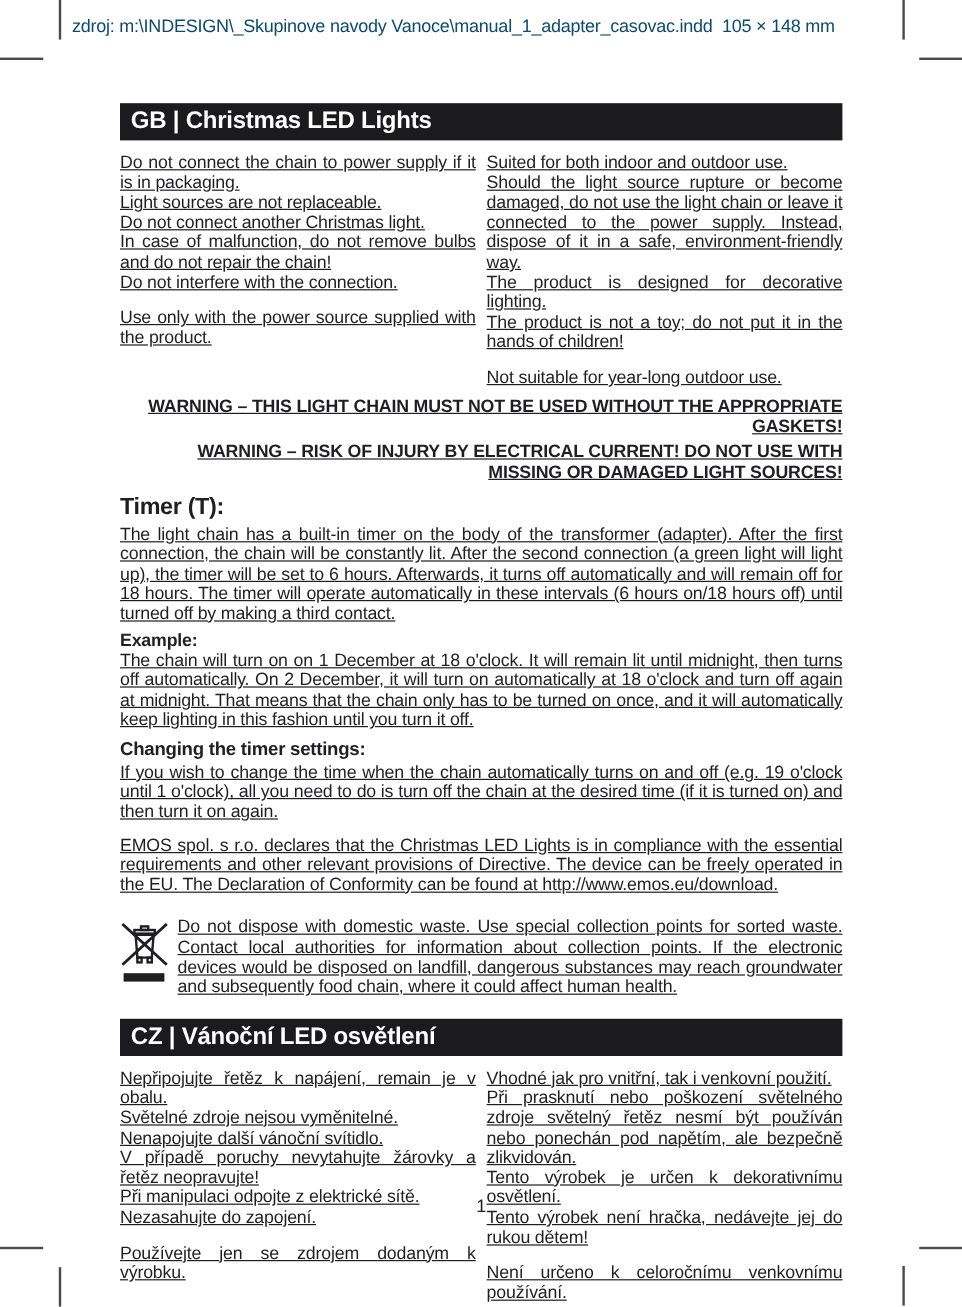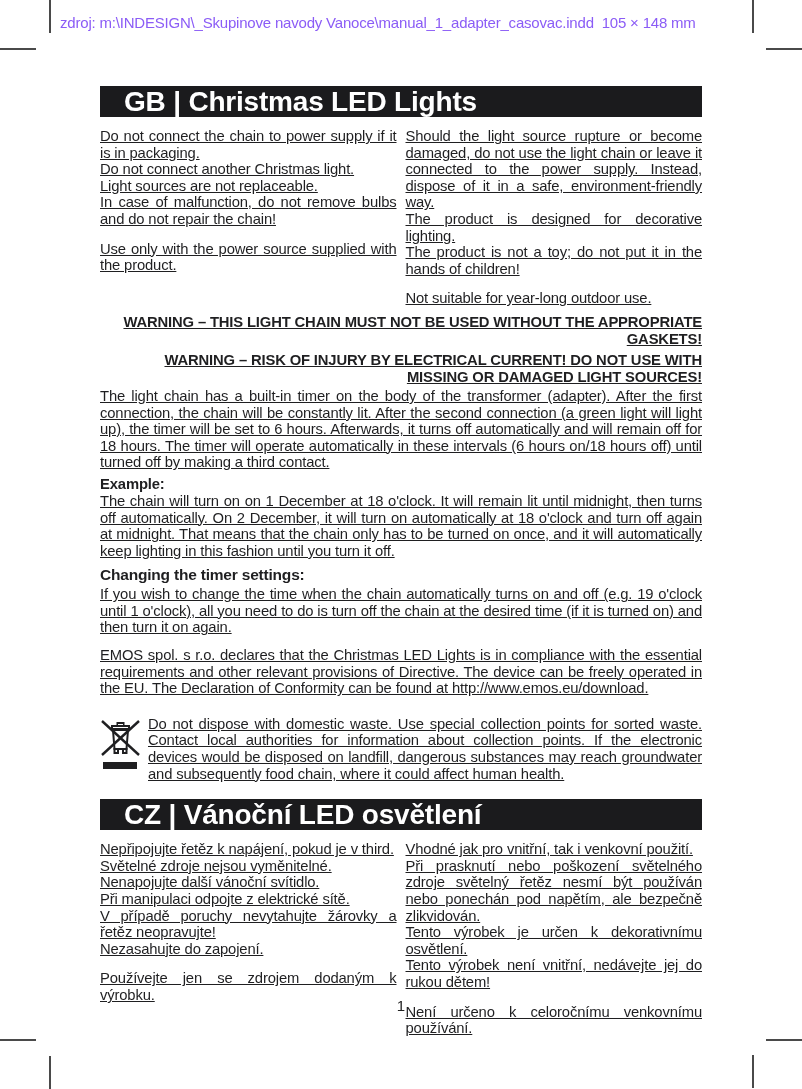--- a/index.html
+++ b/index.html
@@ -12,31 +12,31 @@
     overflow: hidden;
   }
 
   
   .crop { position: absolute; background: #4a4a4a; }
   .crop.v { width: 2px; height: 33px; }
   .crop.h { width: 36px; height: 2px; }
 
   .source-line {
     position: absolute; left: 60px; top: 14px;
-    font-size: 15px; letter-spacing: -0.2px; color: #8b5cf6;
+    font-size: 15px; letter-spacing: -0.2px; color: #0c4a6e;
     white-space: pre;
   }
 
   .page { position: absolute; left: 100px; top: 86px; width: 602px; }
 
   .lang-bar {
     background: #1b1b1d; color: #ffffff;
     height: 31px; line-height: 31px;
-    font-size: 28px; font-weight: bold;
-    padding-left: 24px; letter-spacing: -0.2px;
+    font-size: 20px; font-weight: bold;
+    padding-left: 9px; letter-spacing: -0.2px;
   }
   .bar-gb { margin-bottom: 11px; }
   .bar-cz { margin-top: 17px; margin-bottom: 11px; }
 
   .twocol { display: flex; gap: 9px; }
   .col { width: 296.5px; }
   .col p, .body-text, .warnings p {
     font-size: 14.8px; line-height: 16.6px;
     text-align: justify; letter-spacing: -0.15px; text-decoration: underline;
   }
@@ -83,38 +83,41 @@
 
 <div class="source-line">zdroj: m:\INDESIGN\_Skupinove navody Vanoce\manual_1_adapter_casovac.indd  105 × 148 mm</div>
 
 <div class="page">
 
   <div class="lang-bar bar-gb">GB | Christmas LED Lights</div>
 
   <div class="twocol">
     <div class="col">
         <p>Do not connect the chain to power supply if it is in packaging.</p>
+        <p>Light sources are not replaceable.</p>
         <p>Do not connect another Christmas light.</p>
-        <p>Light sources are not replaceable.</p>
         <p>In case of malfunction, do not remove bulbs and do not repair the chain!</p>
+        <p>Do not interfere with the connection.</p>
         <p>Use only with the power source supplied with the product.</p>
       </div>
     <div class="col">
+        <p>Suited for both indoor and outdoor use.</p>
         <p>Should the light source rupture or become damaged, do not use the light chain or leave it connected to the power supply. Instead, dispose of it in a safe, environment-friendly way.</p>
         <p>The product is designed for decorative lighting.</p>
         <p>The product is not a toy; do not put it in the hands of children!</p>
         <p>Not suitable for year-long outdoor use.</p>
       </div>
   </div>
 
   <div class="warnings">
       <p>WARNING – THIS LIGHT CHAIN MUST NOT BE USED WITHOUT THE APPROPRIATE GASKETS!</p>
       <p>WARNING – RISK OF INJURY BY ELECTRICAL CURRENT! DO NOT USE WITH MISSING OR DAMAGED LIGHT SOURCES!</p>
     </div>
 
+  <div class="h1">Timer (T):</div>
   <p class="body-text">The light chain has a built-in timer on the body of the transformer (adapter). After the first connection, the chain will be constantly lit. After the second connection (a green light will light up), the timer will be set to 6 hours. Afterwards, it turns off automatically and will remain off for 18 hours. The timer will operate automatically in these intervals (6 hours on/18 hours off) until turned off by making a third contact.</p>
 
   <div class="label-bold">Example:</div>
   <p class="body-text">The chain will turn on on 1 December at 18 o'clock. It will remain lit until midnight, then turns off automatically. On 2 December, it will turn on automatically at 18 o'clock and turn off again at midnight. That means that the chain only has to be turned on once, and it will automatically keep lighting in this fashion until you turn it off.</p>
 
   <div class="h2">Changing the timer settings:</div>
   <p class="body-text">If you wish to change the time when the chain automatically turns on and off (e.g. 19 o'clock until 1 o'clock), all you need to do is turn off the chain at the desired time (if it is turned on) and then turn it on again.</p>
 
   <p class="body-text declaration">EMOS spol. s r.o. declares that the Christmas LED Lights is in compliance with the essential requirements and other relevant provisions of Directive. The device can be freely operated in the EU. The Declaration of Conformity can be found at http://www.emos.eu/download.</p>
 
@@ -137,32 +140,32 @@
       <rect x="3" y="43" width="34" height="7" fill="#1f1f21"></rect>
     </svg>
     <p class="body-text">Do not dispose with domestic waste. Use special collection points for sorted waste. Contact local authorities for information about collection points. If the electronic devices would be disposed on landfill, dangerous substances may reach groundwater and subsequently food chain, where it could affect human health.</p>
   </div>
   <div style="clear:both;"></div>
 
   <div class="lang-bar bar-cz">CZ | Vánoční LED osvětlení</div>
 
   <div class="twocol">
     <div class="col">
-        <p>Nepřipojujte řetěz k napájení, pokud je v third.</p>
+        <p>Nepřipojujte řetěz k napájení, remain je v obalu.</p>
         <p>Světelné zdroje nejsou vyměnitelné.</p>
         <p>Nenapojujte další vánoční svítidlo.</p>
+        <p>V případě poruchy nevytahujte žárovky a řetěz neopravujte!</p>
         <p>Při manipulaci odpojte z elektrické sítě.</p>
-        <p>V případě poruchy nevytahujte žárovky a řetěz neopravujte!</p>
         <p>Nezasahujte do zapojení.</p>
         <p>Používejte jen se zdrojem dodaným k výrobku.</p>
       </div>
     <div class="col">
         <p>Vhodné jak pro vnitřní, tak i venkovní použití.</p>
         <p>Při prasknutí nebo poškození světelného zdroje světelný řetěz nesmí být používán nebo ponechán pod napětím, ale bezpečně zlikvidován.</p>
         <p>Tento výrobek je určen k dekorativnímu osvětlení.</p>
-        <p>Tento výrobek není vnitřní, nedávejte jej do rukou dětem!</p>
+        <p>Tento výrobek není hračka, nedávejte jej do rukou dětem!</p>
         <p>Není určeno k celoročnímu venkovnímu používání.</p>
       </div>
   </div>
 
 </div>
 
 <div class="page-number">1</div>
 
 </body></html>

